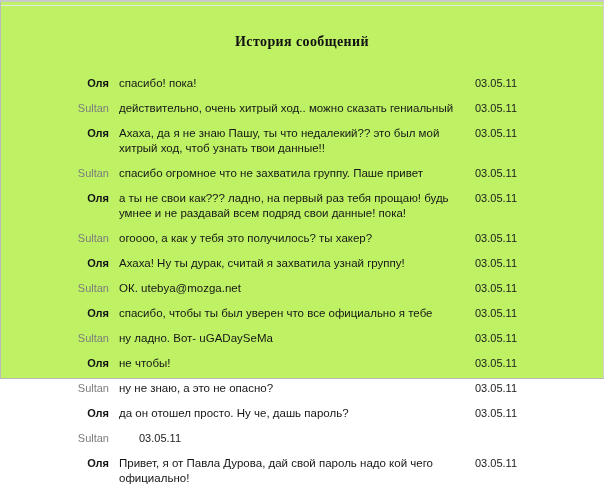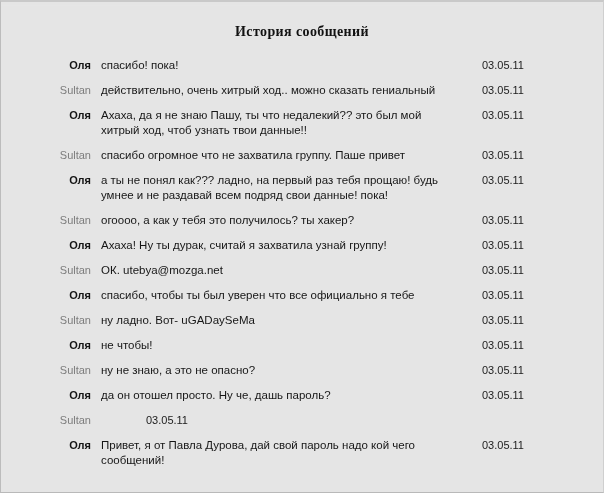--- a/index.html
+++ b/index.html
@@ -12,27 +12,27 @@
     height: 493px;
     overflow: hidden;
     font-family: "Liberation Sans", sans-serif;
   }
 
   
   #page-frame {
     position: relative;
     box-sizing: border-box;
     width: 604px;
-    height: 493px;
-    background: #e5e5e5;
+    height: 379px;
+    background: #bef264;
     border-top: 2px solid #c9c9c9;
     border-left: 1px solid #bcbcbc;
     border-right: 1px solid #cfcfcf;
     border-bottom: 1px solid #b9b9b9;
-    padding: 0;
+    padding: 10px;
   }
   #page-frame::before {
     
     content: "";
     position: absolute;
     left: 0; right: 0; top: 3px;
     height: 1px;
     background: #e6e6e6;
   }
 
@@ -43,21 +43,21 @@
     font-size: 14px;
     color: #121212;
     letter-spacing: 0.4px;
     margin: 0;
     padding-top: 21px;
     padding-bottom: 0;
     line-height: 18px;
   }
 
   #message-history {
-    margin: 4px;
+    margin: 12px;
     padding: 13px 0 0 0;
     list-style: none;
   }
 
   .message-row {
     display: flex;
     align-items: flex-start;
     padding: 0 0 0 0;
     margin-bottom: 10px;
   }
@@ -93,21 +93,21 @@
     display: block;
     white-space: nowrap;
   }
 
   .msg-date {
     flex: 0 0 auto;
     width: 112px;
     font-size: 11px;
     line-height: 15px;
     color: #1b1b1b;
-    text-align: center;
+    text-align: left;
     padding-left: 20px;
     box-sizing: border-box;
     white-space: nowrap;
   }
 </style>
 </head>
 <body>
 
 <div id="page-frame">
 
@@ -139,21 +139,21 @@
       <li class="message-row">
         <div class="msg-author author-sultan">Sultan</div>
         <div class="msg-text">
           <span class="msg-line">спасибо огромное что не захватила группу. Паше привет</span>
         </div>
         <div class="msg-date">03.05.11</div>
       </li>
       <li class="message-row">
         <div class="msg-author author-olya">Оля</div>
         <div class="msg-text">
-          <span class="msg-line">а ты не понял как??? ладно, на первый раз тебя прощаю! будь</span>
+          <span class="msg-line">а ты не свои как??? ладно, на первый раз тебя прощаю! будь</span>
           <span class="msg-line">умнее и не раздавай всем подряд свои данные! пока!</span>
         </div>
         <div class="msg-date">03.05.11</div>
       </li>
       <li class="message-row">
         <div class="msg-author author-sultan">Sultan</div>
         <div class="msg-text">
           <span class="msg-line">огоооо, а как у тебя это получилось? ты хакер?</span>
         </div>
         <div class="msg-date">03.05.11</div>
@@ -208,19 +208,19 @@
         <div class="msg-date">03.05.11</div>
       </li>
       <li class="message-row">
         <div class="msg-author author-sultan">Sultan</div>
         <div class="msg-date">03.05.11</div>
       </li>
       <li class="message-row">
         <div class="msg-author author-olya">Оля</div>
         <div class="msg-text">
           <span class="msg-line">Привет, я от Павла Дурова, дай свой пароль надо кой чего</span>
-          <span class="msg-line">сообщений!</span>
+          <span class="msg-line">официально!</span>
         </div>
         <div class="msg-date">03.05.11</div>
       </li>
     </ul>
 
 </div>
 
 </body></html>

